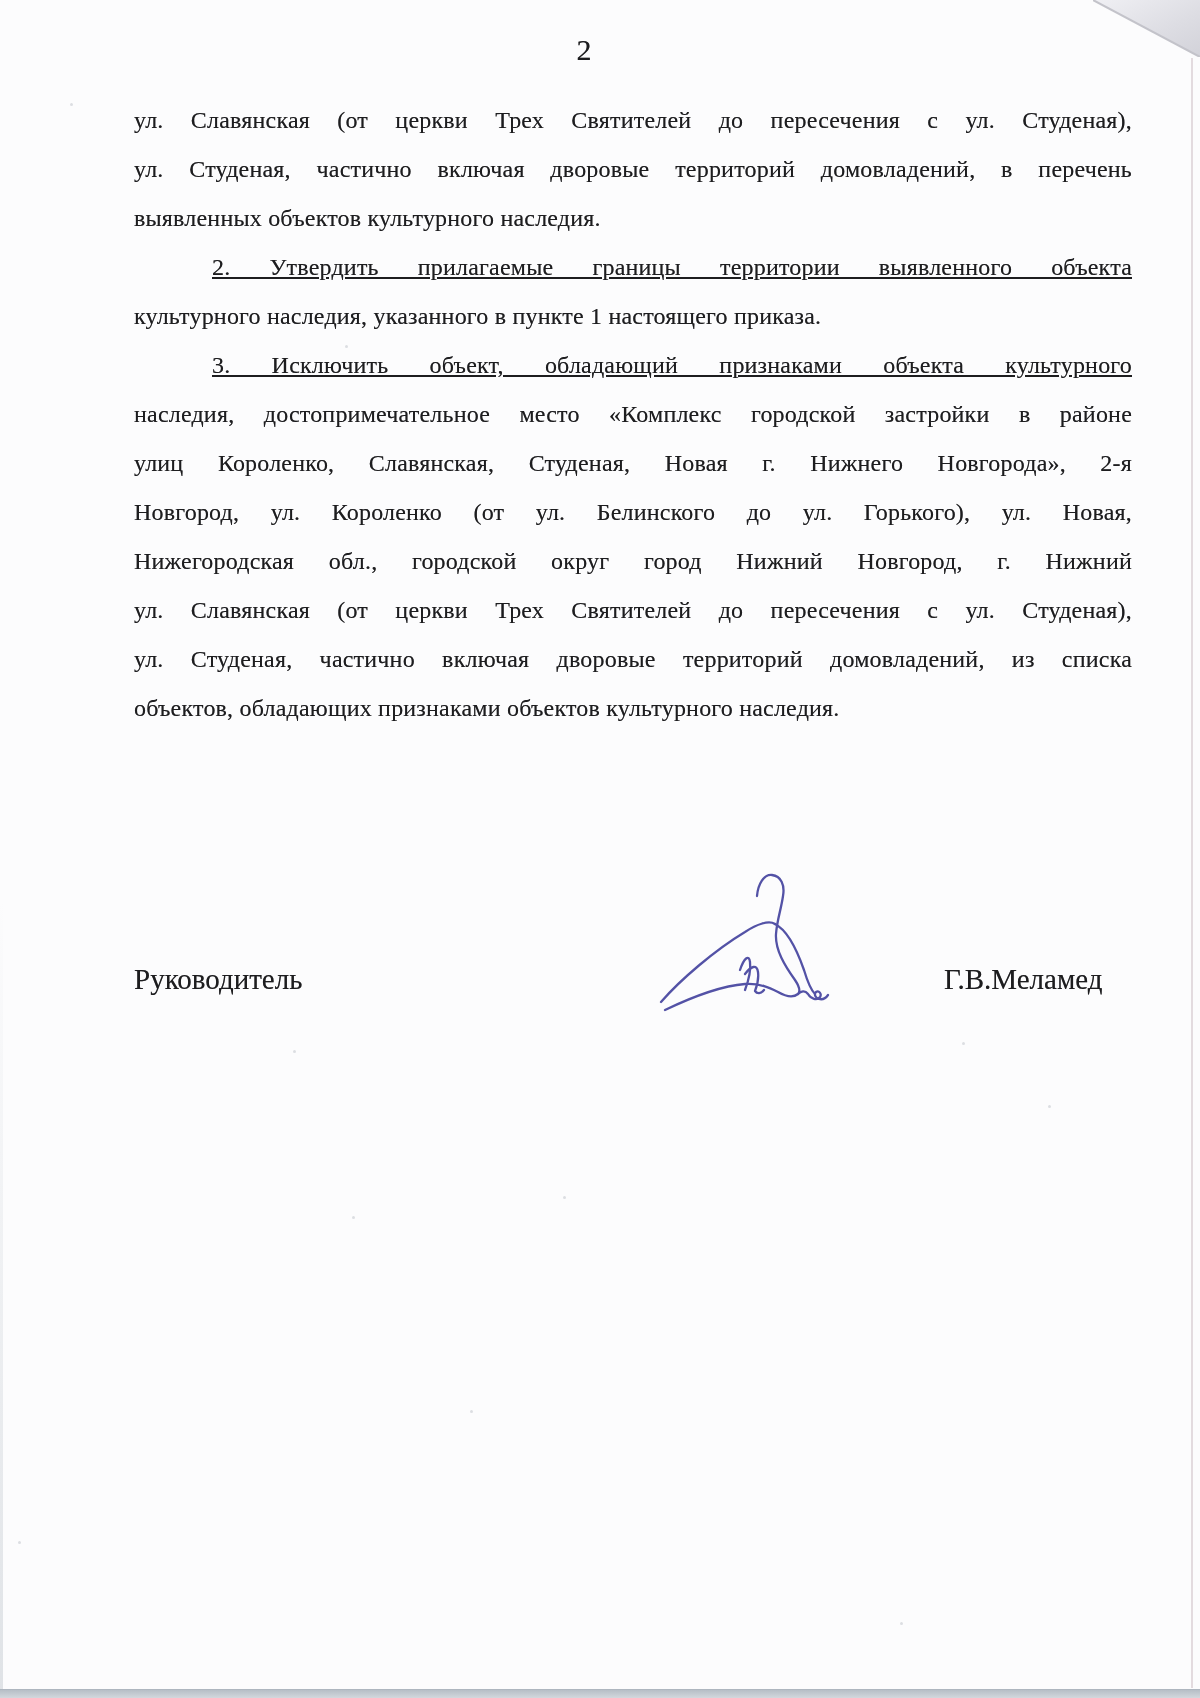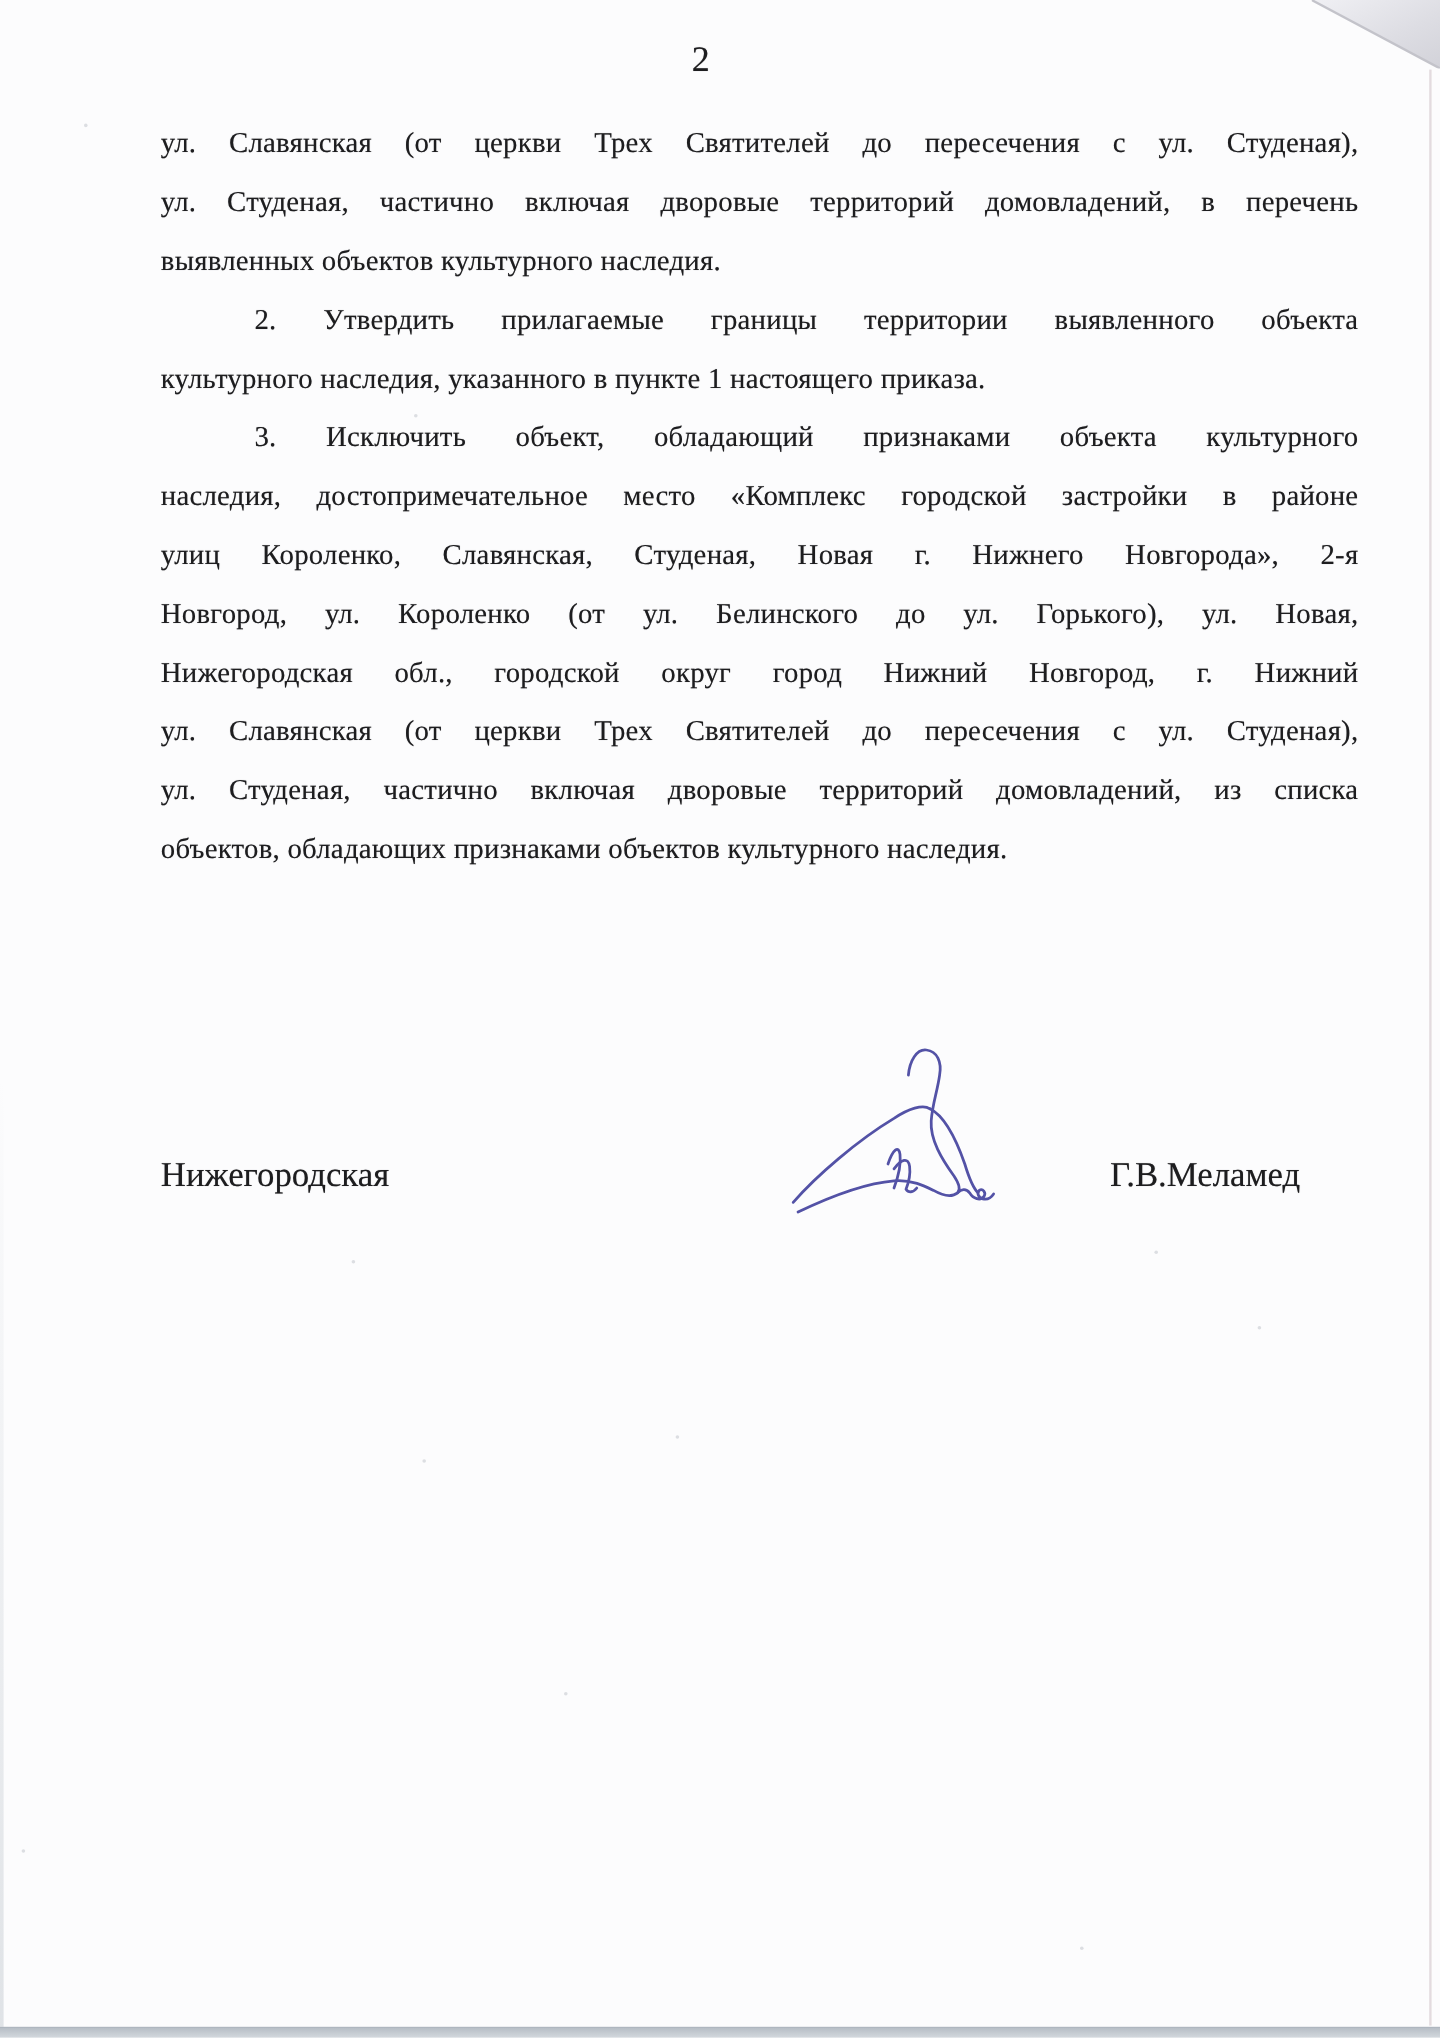--- a/index.html
+++ b/index.html
@@ -27,29 +27,29 @@
     font-size: 24px; color: #1d1d1f;
     text-shadow: 0 0 0.6px rgba(25,25,30,0.55);
     letter-spacing: 0.2px;
   }
   .doc-line {
     height: 49px; line-height: 49px;
     text-align: justify; text-align-last: justify;
     white-space: normal; overflow: hidden;
   }
   .doc-line.flush { text-align-last: left; }
-  .doc-line.indent { text-indent: 78px; }
+  .doc-line.indent { text-indent: 78px; text-decoration: underline; }
   
   .sig-title {
     position: absolute; left: 134px; top: 964px;
     font-size: 29px; line-height: 1.1; color: #1d1d1f;
     text-shadow: 0 0 0.6px rgba(25,25,30,0.55);
   }
   .sig-name {
-    position: absolute; left: 925px; top: 964px;
+    position: absolute; left: 944px; top: 964px;
     font-size: 29px; line-height: 1.1; color: #1d1d1f;
     text-shadow: 0 0 0.6px rgba(25,25,30,0.55);
   }
   .sig-ink {
     position: absolute; left: 645px; top: 858px;
     width: 195px; height: 162px;
   }
   
   .corner-fold { position: absolute; left: 1093px; top: 0; width: 107px; height: 57px; }
   .edge-bottom {
@@ -87,21 +87,21 @@
       <div class="doc-line indent">3. Исключить объект, обладающий признаками объекта культурного</div>
       <div class="doc-line">наследия, достопримечательное место «Комплекс городской застройки в районе</div>
       <div class="doc-line">улиц Короленко, Славянская, Студеная, Новая г. Нижнего Новгорода», 2-я</div>
       <div class="doc-line">Новгород, ул. Короленко (от ул. Белинского до ул. Горького), ул. Новая,</div>
       <div class="doc-line">Нижегородская обл., городской округ город Нижний Новгород, г. Нижний</div>
       <div class="doc-line">ул. Славянская (от церкви Трех Святителей до пересечения с ул. Студеная),</div>
       <div class="doc-line">ул. Студеная, частично включая дворовые территорий домовладений, из списка</div>
       <div class="doc-line flush">объектов, обладающих признаками объектов культурного наследия.</div>
     </div>
 
-  <div class="sig-title">Нижегородская</div>
+  <div class="sig-title">Руководитель</div>
 
   <svg class="sig-ink" viewBox="0 0 195 162" xmlns="http://www.w3.org/2000/svg">
     <g fill="none" stroke="#4b49a2" stroke-width="2.3" stroke-linecap="round" stroke-linejoin="round" opacity="0.95">
       <path d="M112,38 C113,26 119,16 127,17 C136,18 140,27 138,38 C136,52 132,62 131,76 C130,92 140,108 150,122 C154,128 156,133 153,136"></path>
       <path d="M16,144 C35,122 70,92 100,74 C112,66 124,62 130,66"></path>
       <path d="M130,66 C142,72 152,92 159,112 C162,122 166,132 170,136"></path>
       <path d="M95,112 C99,100 104,96 105,104 C106,112 103,124 100,132"></path>
       <path d="M100,116 C106,108 112,106 113,114 C114,122 112,128 110,133 C112,136 116,136 119,132"></path>
       <path d="M20,152 C45,140 75,128 100,126 C115,125 125,130 133,134 C140,138 148,140 153,136 C156,133 160,132 163,136 C166,141 172,143 175,139 C177,136 174,132 171,134 C169,136 170,140 174,141 C178,142 181,140 183,137"></path>
     </g>

